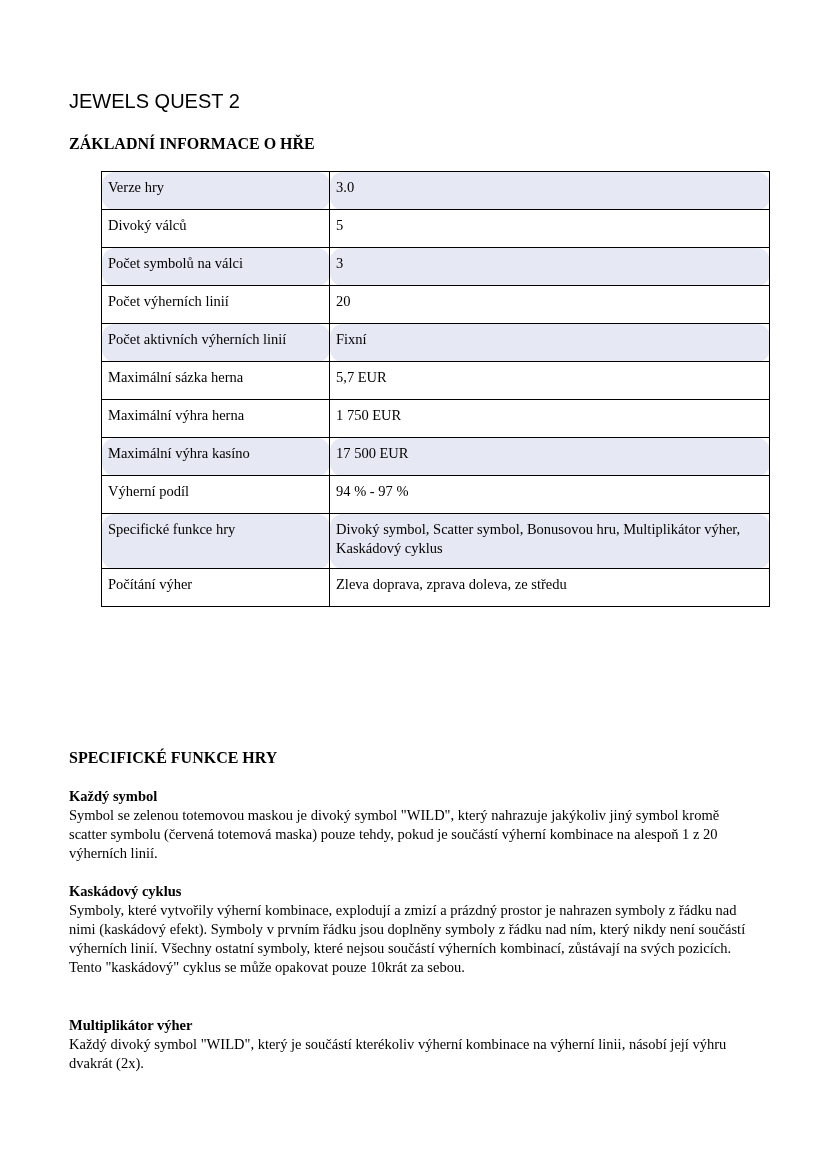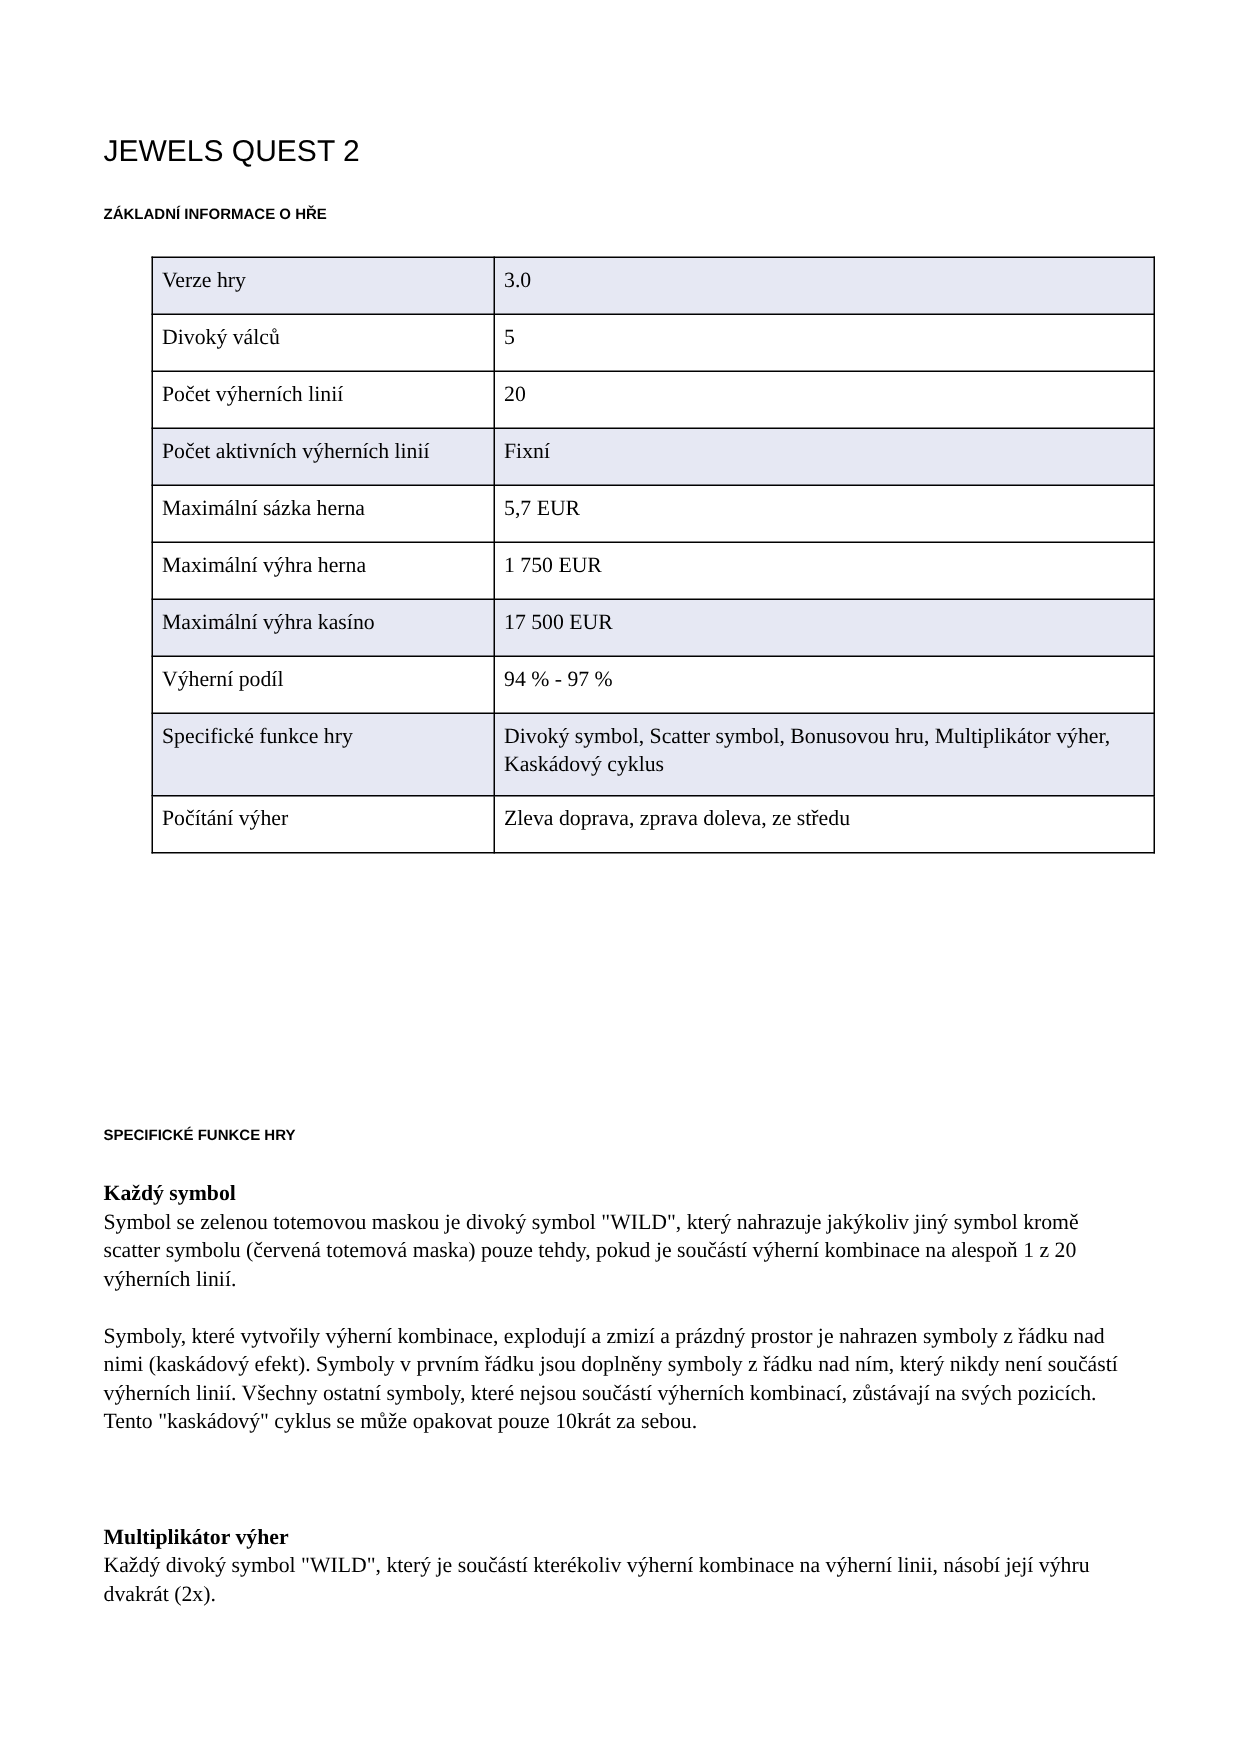--- a/index.html
+++ b/index.html
@@ -3,37 +3,37 @@
 <meta charset="utf-8">
 <style>
   html, body { margin: 0; padding: 0; background: #ffffff; }
   body { width: 827px; height: 1169px; position: relative; overflow: hidden; color: #000; }
   .title {
     position: absolute; left: 69px; top: 88px;
     font-family: "Liberation Sans", sans-serif; font-weight: normal; font-size: 20px; line-height: 26px;
   }
   .section-heading {
     position: absolute; left: 69px;
-    font-family: Liberation Sans, sans-serif; font-weight: bold; font-size: 10px; line-height: 18px; text-align: right;
+    font-family: Liberation Serif, serif; font-weight: bold; font-size: 16px; line-height: 18px; text-align: right;
   }
   #h-basic { top: 135px; }
   #h-special { top: 749px; }
   table.info {
     position: absolute; left: 101px; top: 171px; width: 669px;
     border-collapse: collapse;
     font-family: "Liberation Serif", serif; font-size: 14.5px;
   }
   table.info td {
     border: 1px solid #000; padding: 6px 5px 0 6px; vertical-align: top;
     height: 31px; box-sizing: border-box; line-height: 19px;
   }
   table.info td.k { width: 228px; }
   table.info tr.shaded td { background: #e6e8f3; }
   table.info tr.tall td { height: 55px; }
-  table.info tr td { height: 38px; }
+  table.info tr td { height: 38px; border-radius: 13px; }
   .feature {
     position: absolute; left: 69px; width: 680px;
     font-family: "Liberation Serif", serif; font-size: 14.5px; line-height: 19px;
   }
   .feature .ft { font-weight: bold; }
   #f0 { top: 787px; }
   #f1 { top: 882px; }
   #f2 { top: 1016px; }
 </style>
 </head>
@@ -45,20 +45,24 @@
 
 <table class="info">
   <tbody>
     <tr class="shaded">
       <td class="k">Verze hry</td>
       <td>3.0</td>
     </tr>
     <tr>
       <td class="k">Divoký válců</td>
       <td>5</td>
+    </tr>
+    <tr class="shaded">
+      <td class="k">Počet symbolů na válci</td>
+      <td>3</td>
     </tr>
     <tr>
       <td class="k">Počet výherních linií</td>
       <td>20</td>
     </tr>
     <tr class="shaded">
       <td class="k">Počet aktivních výherních linií</td>
       <td>Fixní</td>
     </tr>
     <tr>
@@ -89,19 +93,20 @@
 </table>
 
 <div class="section-heading" id="h-special">SPECIFICKÉ FUNKCE HRY</div>
 
 <div class="feature" id="f0">
   <div class="ft">Každý symbol</div>
   <div>Symbol se zelenou totemovou maskou je divoký symbol "WILD", který nahrazuje jakýkoliv jiný symbol kromě scatter symbolu (červená totemová maska) pouze tehdy, pokud je součástí výherní kombinace na alespoň 1 z 20 výherních linií.</div>
 </div>
 
 <div class="feature" id="f1">
+  <div class="ft">Kaskádový cyklus</div>
   <div>Symboly, které vytvořily výherní kombinace, explodují a zmizí a prázdný prostor je nahrazen symboly z řádku nad nimi (kaskádový efekt). Symboly v prvním řádku jsou doplněny symboly z řádku nad ním, který nikdy není součástí výherních linií. Všechny ostatní symboly, které nejsou součástí výherních kombinací, zůstávají na svých pozicích. Tento "kaskádový" cyklus se může opakovat pouze 10krát za sebou.</div>
 </div>
 
 <div class="feature" id="f2">
   <div class="ft">Multiplikátor výher</div>
   <div>Každý divoký symbol "WILD", který je součástí kterékoliv výherní kombinace na výherní linii, násobí její výhru dvakrát (2x).</div>
 </div>
 
 </body></html>

